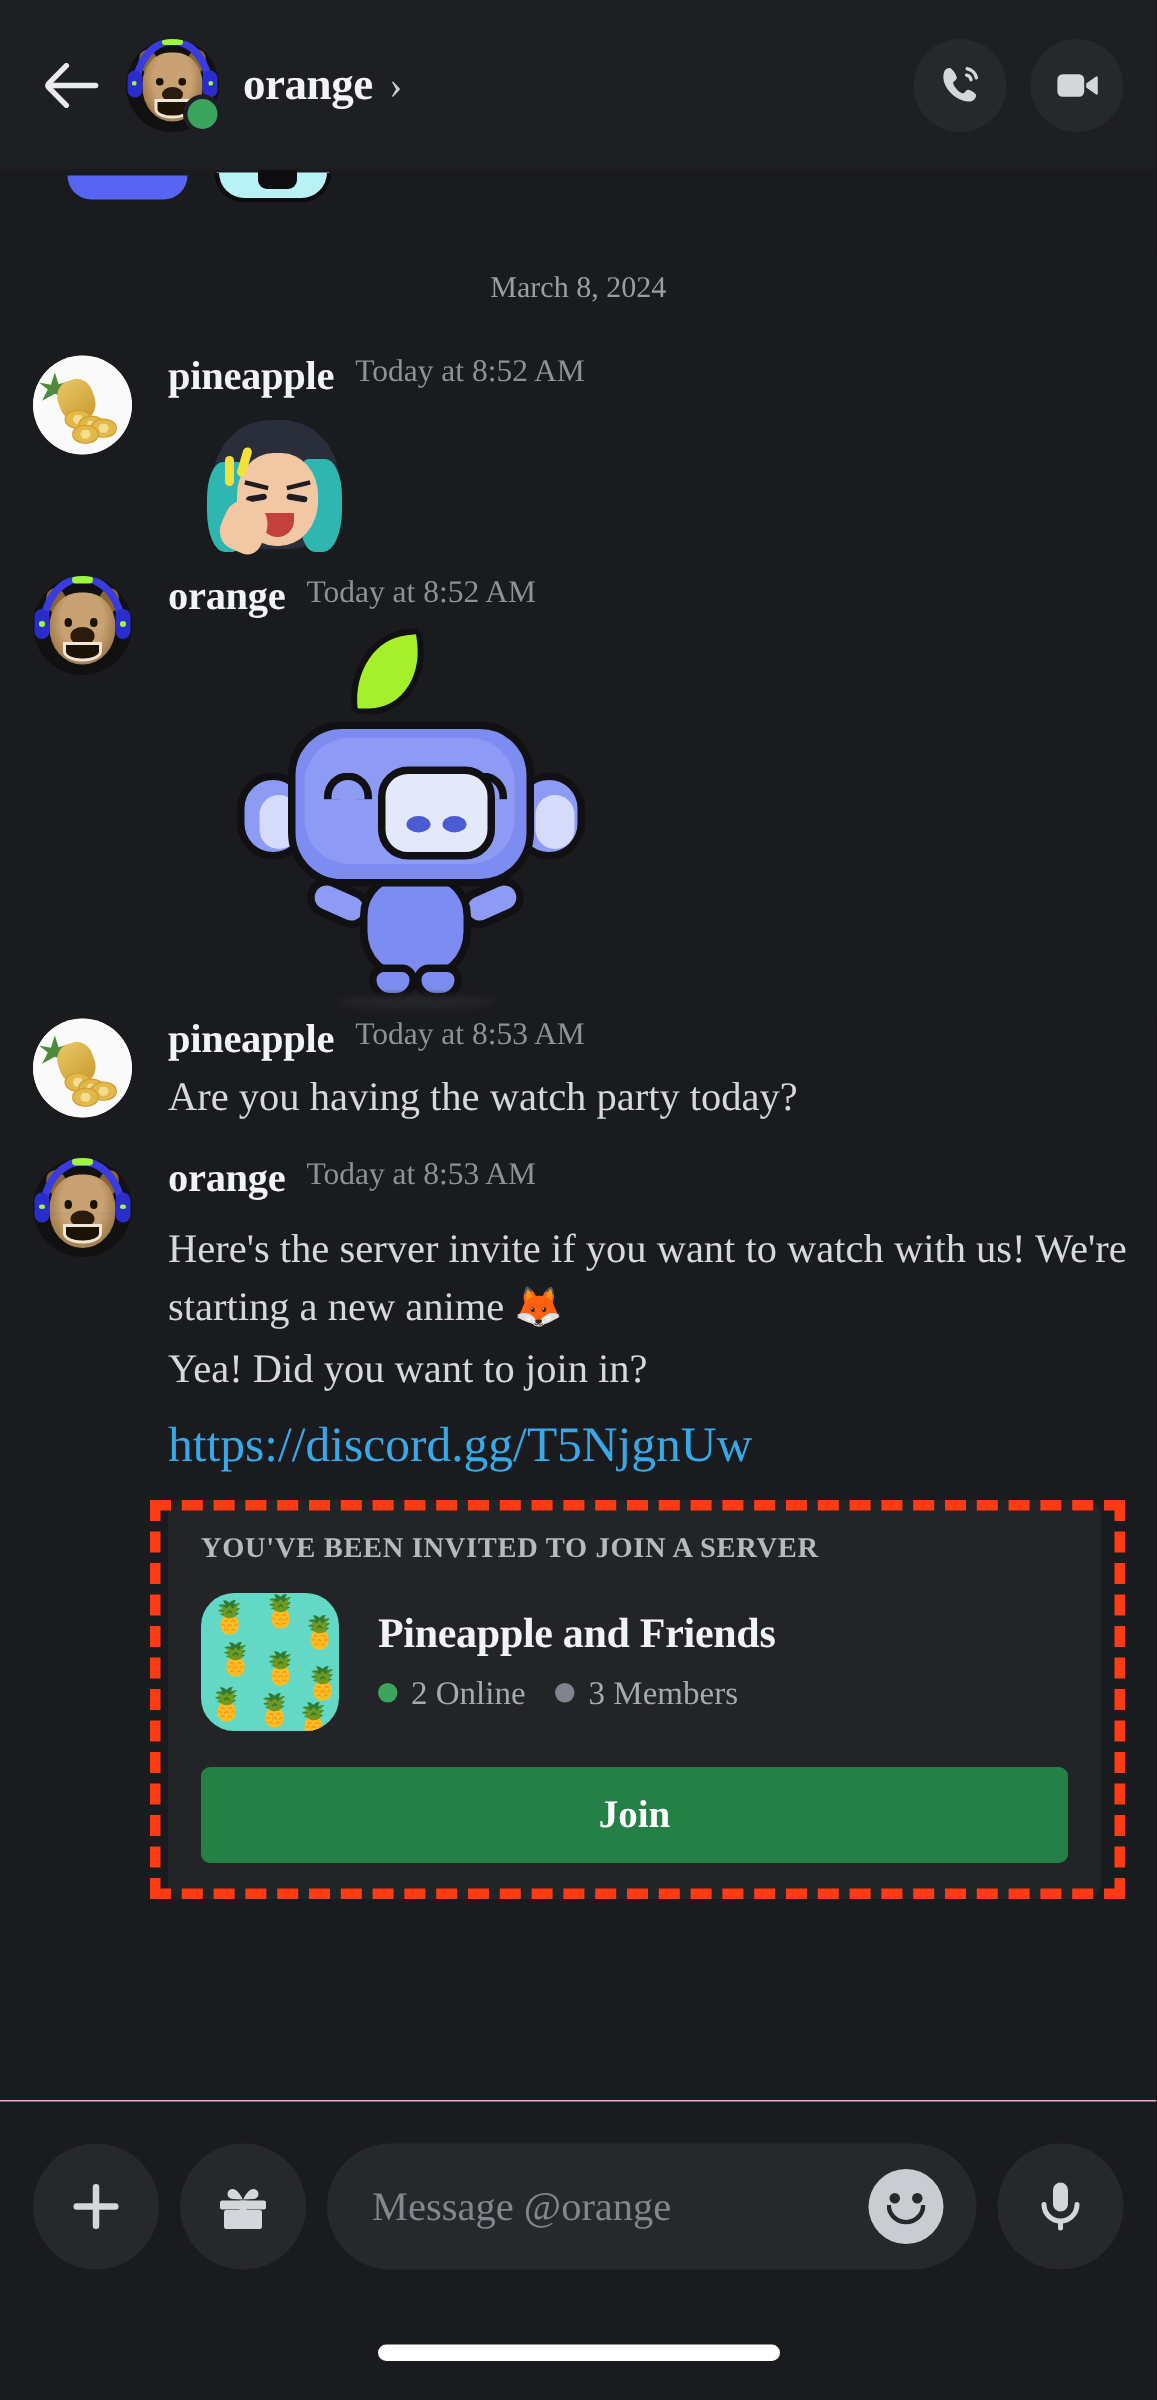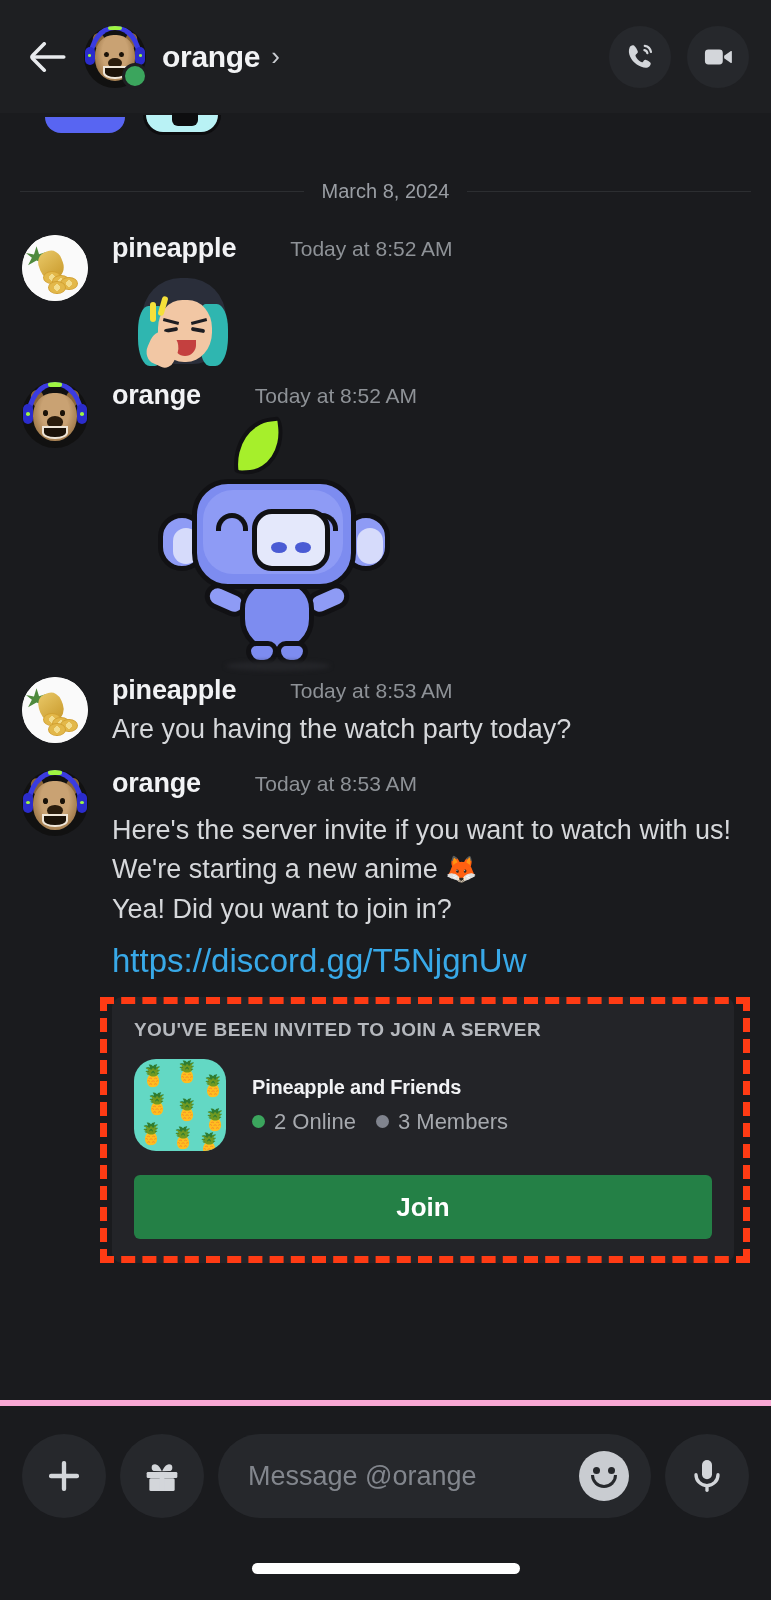--- a/index.html
+++ b/index.html
@@ -2,21 +2,21 @@
 <html><head>
 <meta charset="utf-8">
 <style>
   * { margin:0; padding:0; box-sizing:border-box; }
   html,body {
     width:771px; height:1600px;
     background:#131416;
     font-family:"Liberation Sans", sans-serif;
     overflow:hidden;
   }
-  #app { position:relative; width:771px; height:1600px; background:#1a1b1e; }
+  #app { position:relative; width:771px; height:1600px; background:#1a1b1e;font-family:Liberation Serif, serif; }
 
   
   .header {
     position:absolute; top:0; left:0; width:771px; height:113px;
     background:#1e1f22;
     display:flex; align-items:center; padding:0 22px; z-index:40;
   }
   .back-btn { width:52px; height:52px; display:flex; align-items:center; justify-content:center; flex:0 0 auto; }
   .back-btn svg { width:38px; height:30px; }
   .hdr-avatar-wrap { position:relative; width:62px; height:62px; margin-left:10px; flex:0 0 auto; }
@@ -46,32 +46,32 @@
     background:#1a1b1e; overflow:hidden;
   }
 
   
   .peek-sticker { position:relative; height:32px; }
   .peek-a { position:absolute; left:45px; top:4px; width:80px; height:16px; background:#5865f2; border-radius:0 0 40px 40px; }
   .peek-b { position:absolute; left:143px; top:2px; width:78px; height:20px; background:#b9f2f5; border-radius:0 0 34px 34px; border:3px solid #0d0d0f; border-top:none;}
   .peek-c { position:absolute; left:172px; top:0px; width:26px; height:13px; background:#0d0d0f; border-radius:0 0 6px 6px;}
 
   .date-divider {
-    display:flex; align-items:center; margin:35px 20px 30px 20px;
+    display:flex; align-items:center; margin:35px 20px 30px 20px;flex-direction:column;
   }
   .date-line { flex:1 1 auto; height:1px; background:#2c2e31; }
   .date-label { color:#9a9ea4; font-size:20px; padding:0 18px; white-space:nowrap; }
 
   .msg { display:flex; padding:0 0 0 22px; margin-bottom:4px; }
   .msg-avatar {
     width:66px; height:66px; border-radius:50%; flex:0 0 auto; overflow:hidden;
     position:relative; margin-top:2px;
   }
   .msg-body { flex:1 1 auto; padding-left:24px; padding-right:18px; }
-  .msg-head { display:flex; align-items:center; margin-bottom:2px;gap:40px; }
+  .msg-head { display:flex; align-items:flex-start; margin-bottom:2px; }
   .msg-author { font-size:27px; font-weight:bold; color:#f2f3f5; letter-spacing:-0.2px;}
   .msg-ts { font-size:21px; color:#8e9297; margin-left:14px; }
   .msg-text { font-size:27px; color:#d6d8db; line-height:1.42; padding-top:2px; }
   .msg-link { font-size:33px; color:#38a9e8; line-height:1.42; word-break:break-all; }
 
   
   .av-pineapple { background:#f2f2f0; }
   .av-pineapple .plate { position:absolute; inset:0; border-radius:50%; background:#fafafa;}
   .av-pineapple .p-body {
     position:absolute; left:26%; top:24%; width:36%; height:42%;
@@ -185,35 +185,35 @@
   .invite-title {
     font-size:19px; font-weight:bold; color:#b6b9be; letter-spacing:0.45px; margin-bottom:18px;
   }
   .invite-row { display:flex; align-items:center; }
   .srv-icon {
     width:92px; height:92px; border-radius:22px; flex:0 0 auto;
     background:#63d8c4; position:relative; overflow:hidden;
   }
   .srv-icon .pa { position:absolute; font-size:21px; line-height:1; }
   .invite-meta { padding-left:26px; }
-  .srv-name { font-size:20px; font-weight:bold; color:#f2f3f5; margin-bottom:10px; letter-spacing:-0.2px;}
+  .srv-name { font-size:28px; font-weight:bold; color:#f2f3f5; margin-bottom:10px; letter-spacing:-0.2px;}
   .srv-stats { display:flex; align-items:center; font-size:22px; color:#a6a9ae; }
   .dot { width:13px; height:13px; border-radius:50%; display:inline-block; margin-right:9px; }
   .dot.online { background:#3ba55d; }
   .dot.members { background:#80848e; margin-left:20px; }
   .join-btn {
     margin-top:24px; width:100%; height:64px; background:#248046; border-radius:6px;
     display:flex; align-items:center; justify-content:center;
     color:#ffffff; font-size:26px; font-weight:bold; cursor:pointer;
   }
 
   
   .composer {
     position:absolute; left:0; bottom:0; width:771px; height:200px;
-    background:#1a1b1e; border-top:6px solid #f9a8d4;
+    background:#1a1b1e; border-top:1px solid #f9a8d4;
     display:flex; align-items:flex-start; padding:28px 22px 0 22px;
   }
   .comp-btn {
     width:84px; height:84px; border-radius:50%; background:#26282c;
     display:flex; align-items:center; justify-content:center; flex:0 0 auto;
   }
   .comp-btn + .comp-btn { margin-left:14px; }
   .comp-btn svg { width:40px; height:40px; fill:#d3d6da; }
   .comp-input {
     flex:1 1 auto; height:84px; background:#26282c; border-radius:42px;

